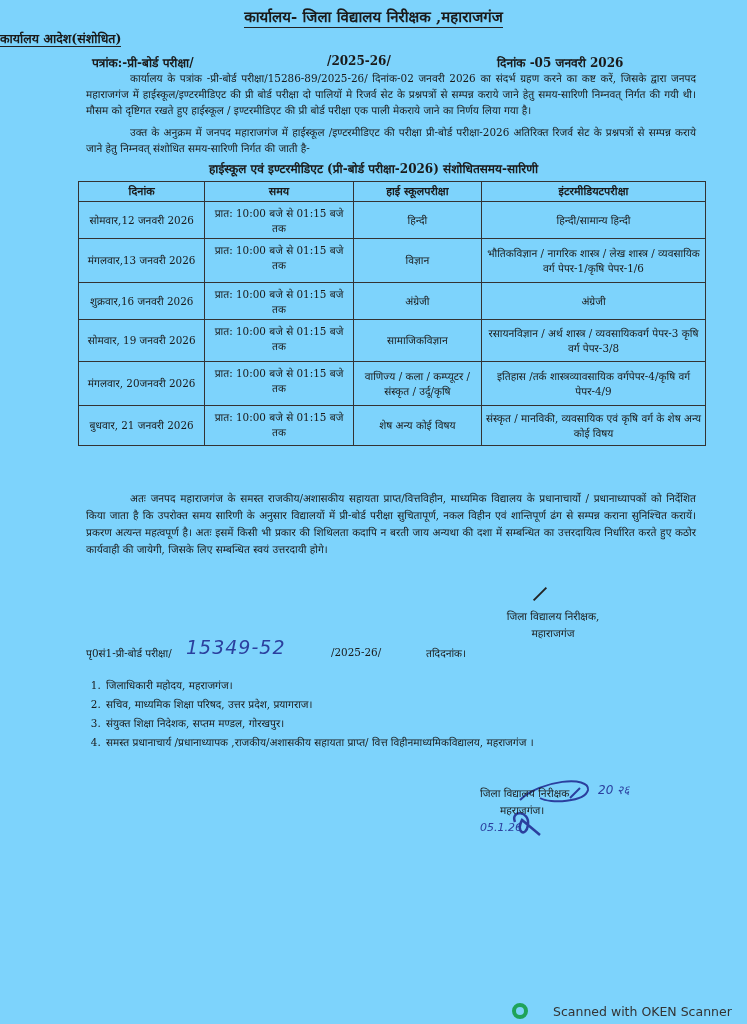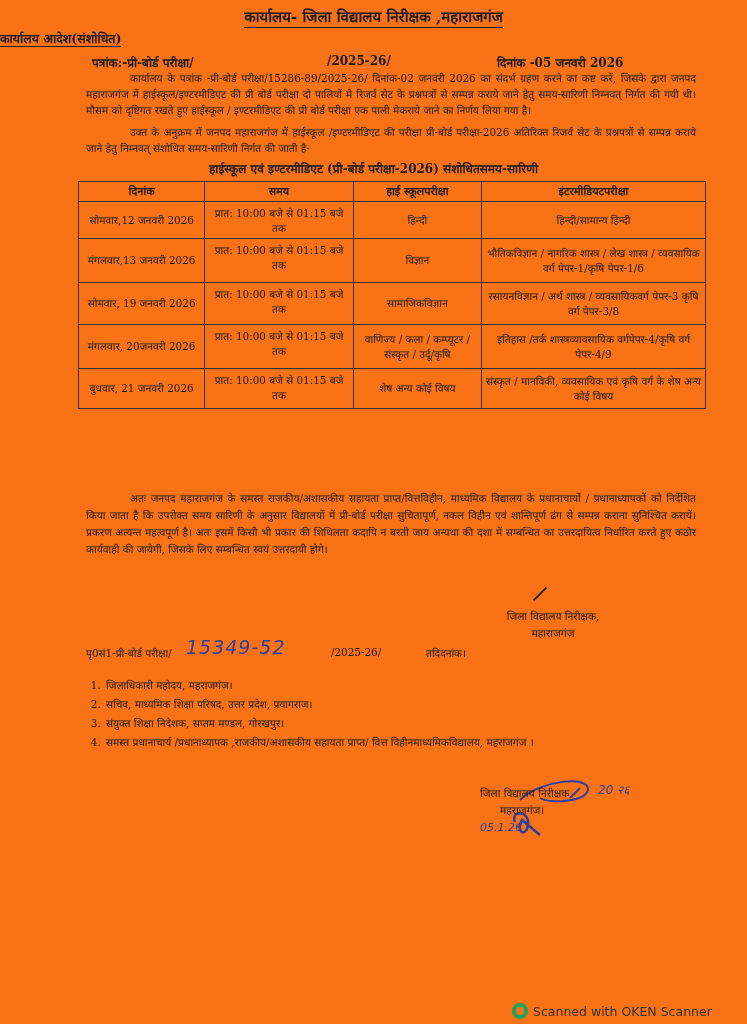--- a/index.html
+++ b/index.html
@@ -1,18 +1,18 @@
 <!DOCTYPE html>
 <html><head>
 <meta charset="utf-8">
 <style>
   html, body { margin: 0; padding: 0; background: #ffffff; }
   body { width: 747px; height: 1024px; position: relative; overflow: hidden;
          font-family: "DejaVu Serif", "Liberation Serif", serif; color: #1a1a1a; }
-  .page { position: absolute; left: 0; top: 0; width: 747px; height: 1024px; background: #f97316; }
+  .page { position: absolute; left: 0; top: 0; width: 747px; height: 1024px; background: #7dd3fc; }
   .office-title { position: absolute; top: 6px; left: 0; width: 747px; text-align: center;
          font-size: 15px; font-weight: bold; }
   .office-title span { border-bottom: 1px solid #222; padding-bottom: 1px; }
   .order-title { position: absolute; top: 30px; left: 0; width: 747px; text-align: left;
          font-size: 12.5px; font-weight: bold; }
   .order-title span { border-bottom: 1px solid #222; }
   .ref-line { position: absolute; top: 54px; left: 92px; width: 560px; font-size: 12px; font-weight: bold; }
   .ref-line .ref-no { position: absolute; left: 0; }
   .ref-line .ref-year { position: absolute; left: 235px; }
   .ref-line .ref-date { position: absolute; left: 405px; }
@@ -42,21 +42,21 @@
   .endorse-line .e-year { position: absolute; left: 245px; top: 4px; }
   .endorse-line .e-same { position: absolute; left: 340px; top: 4px; }
   .copy-intro { position: absolute; top: 663px; left: 86px; font-size: 10.4px; }
   ol.copy-list { position: absolute; top: 676px; left: 86px; margin: 0; padding: 0 0 0 18px;
           font-size: 10.4px; line-height: 19px; width: 600px; }
   ol.copy-list li { padding-left: 2px; }
   .sign2 { position: absolute; top: 785px; left: 480px; width: 130px; font-size: 10.5px; line-height: 17px; }
   .sign2 .l2 { padding-left: 20px; }
   .scribble { position: absolute; }
   .footer { position: absolute; left: 512px; top: 1003px; font-family: "DejaVu Sans", sans-serif;
-          font-size: 12.5px; color: #333; display: flex; align-items: center; gap: 5px; }
+          font-size: 12.5px; color: #333; display: flex; align-items: center; gap: 25px; }
   .oken-icon { width: 16px; height: 16px; border-radius: 50%; border: 4px solid #1fa35a; box-sizing: border-box; }
 </style>
 </head>
 <body>
 
 <div class="page">
 
   <div class="office-title"><span>कार्यालय- जिला विद्यालय निरीक्षक ,महाराजगंज</span></div>
   <div class="order-title"><span>कार्यालय आदेश(संशोधित)</span></div>
 
@@ -85,20 +85,26 @@
         <td>सोमवार,12 जनवरी 2026</td>
         <td class="time">प्रात: 10:00 बजे से 01:15 बजे तक</td>
         <td>हिन्दी</td>
         <td>हिन्दी/सामान्य हिन्दी</td>
       </tr>
       <tr style="height:44px">
         <td>मंगलवार,13 जनवरी 2026</td>
         <td class="time">प्रात: 10:00 बजे से 01:15 बजे तक</td>
         <td>विज्ञान</td>
         <td>भौतिकविज्ञान / नागरिक शास्त्र / लेख शास्त्र / व्यवसायिक वर्ग पेपर-1/कृषि पेपर-1/6</td>
+      </tr>
+      <tr style="height:34px">
+        <td>शुक्रवार,16 जनवरी 2026</td>
+        <td class="time">प्रात: 10:00 बजे से 01:15 बजे तक</td>
+        <td>अंग्रेजी</td>
+        <td>अंग्रेजी</td>
       </tr>
       <tr style="height:42px">
         <td>सोमवार, 19 जनवरी 2026</td>
         <td class="time">प्रात: 10:00 बजे से 01:15 बजे तक</td>
         <td>सामाजिकविज्ञान</td>
         <td>रसायनविज्ञान  / अर्थ शास्त्र / व्यवसायिकवर्ग पेपर-3 कृषि वर्ग पेपर-3/8</td>
       </tr>
       <tr style="height:44px">
         <td>मंगलवार, 20जनवरी 2026</td>
         <td class="time">प्रात: 10:00 बजे से 01:15 बजे तक</td>

